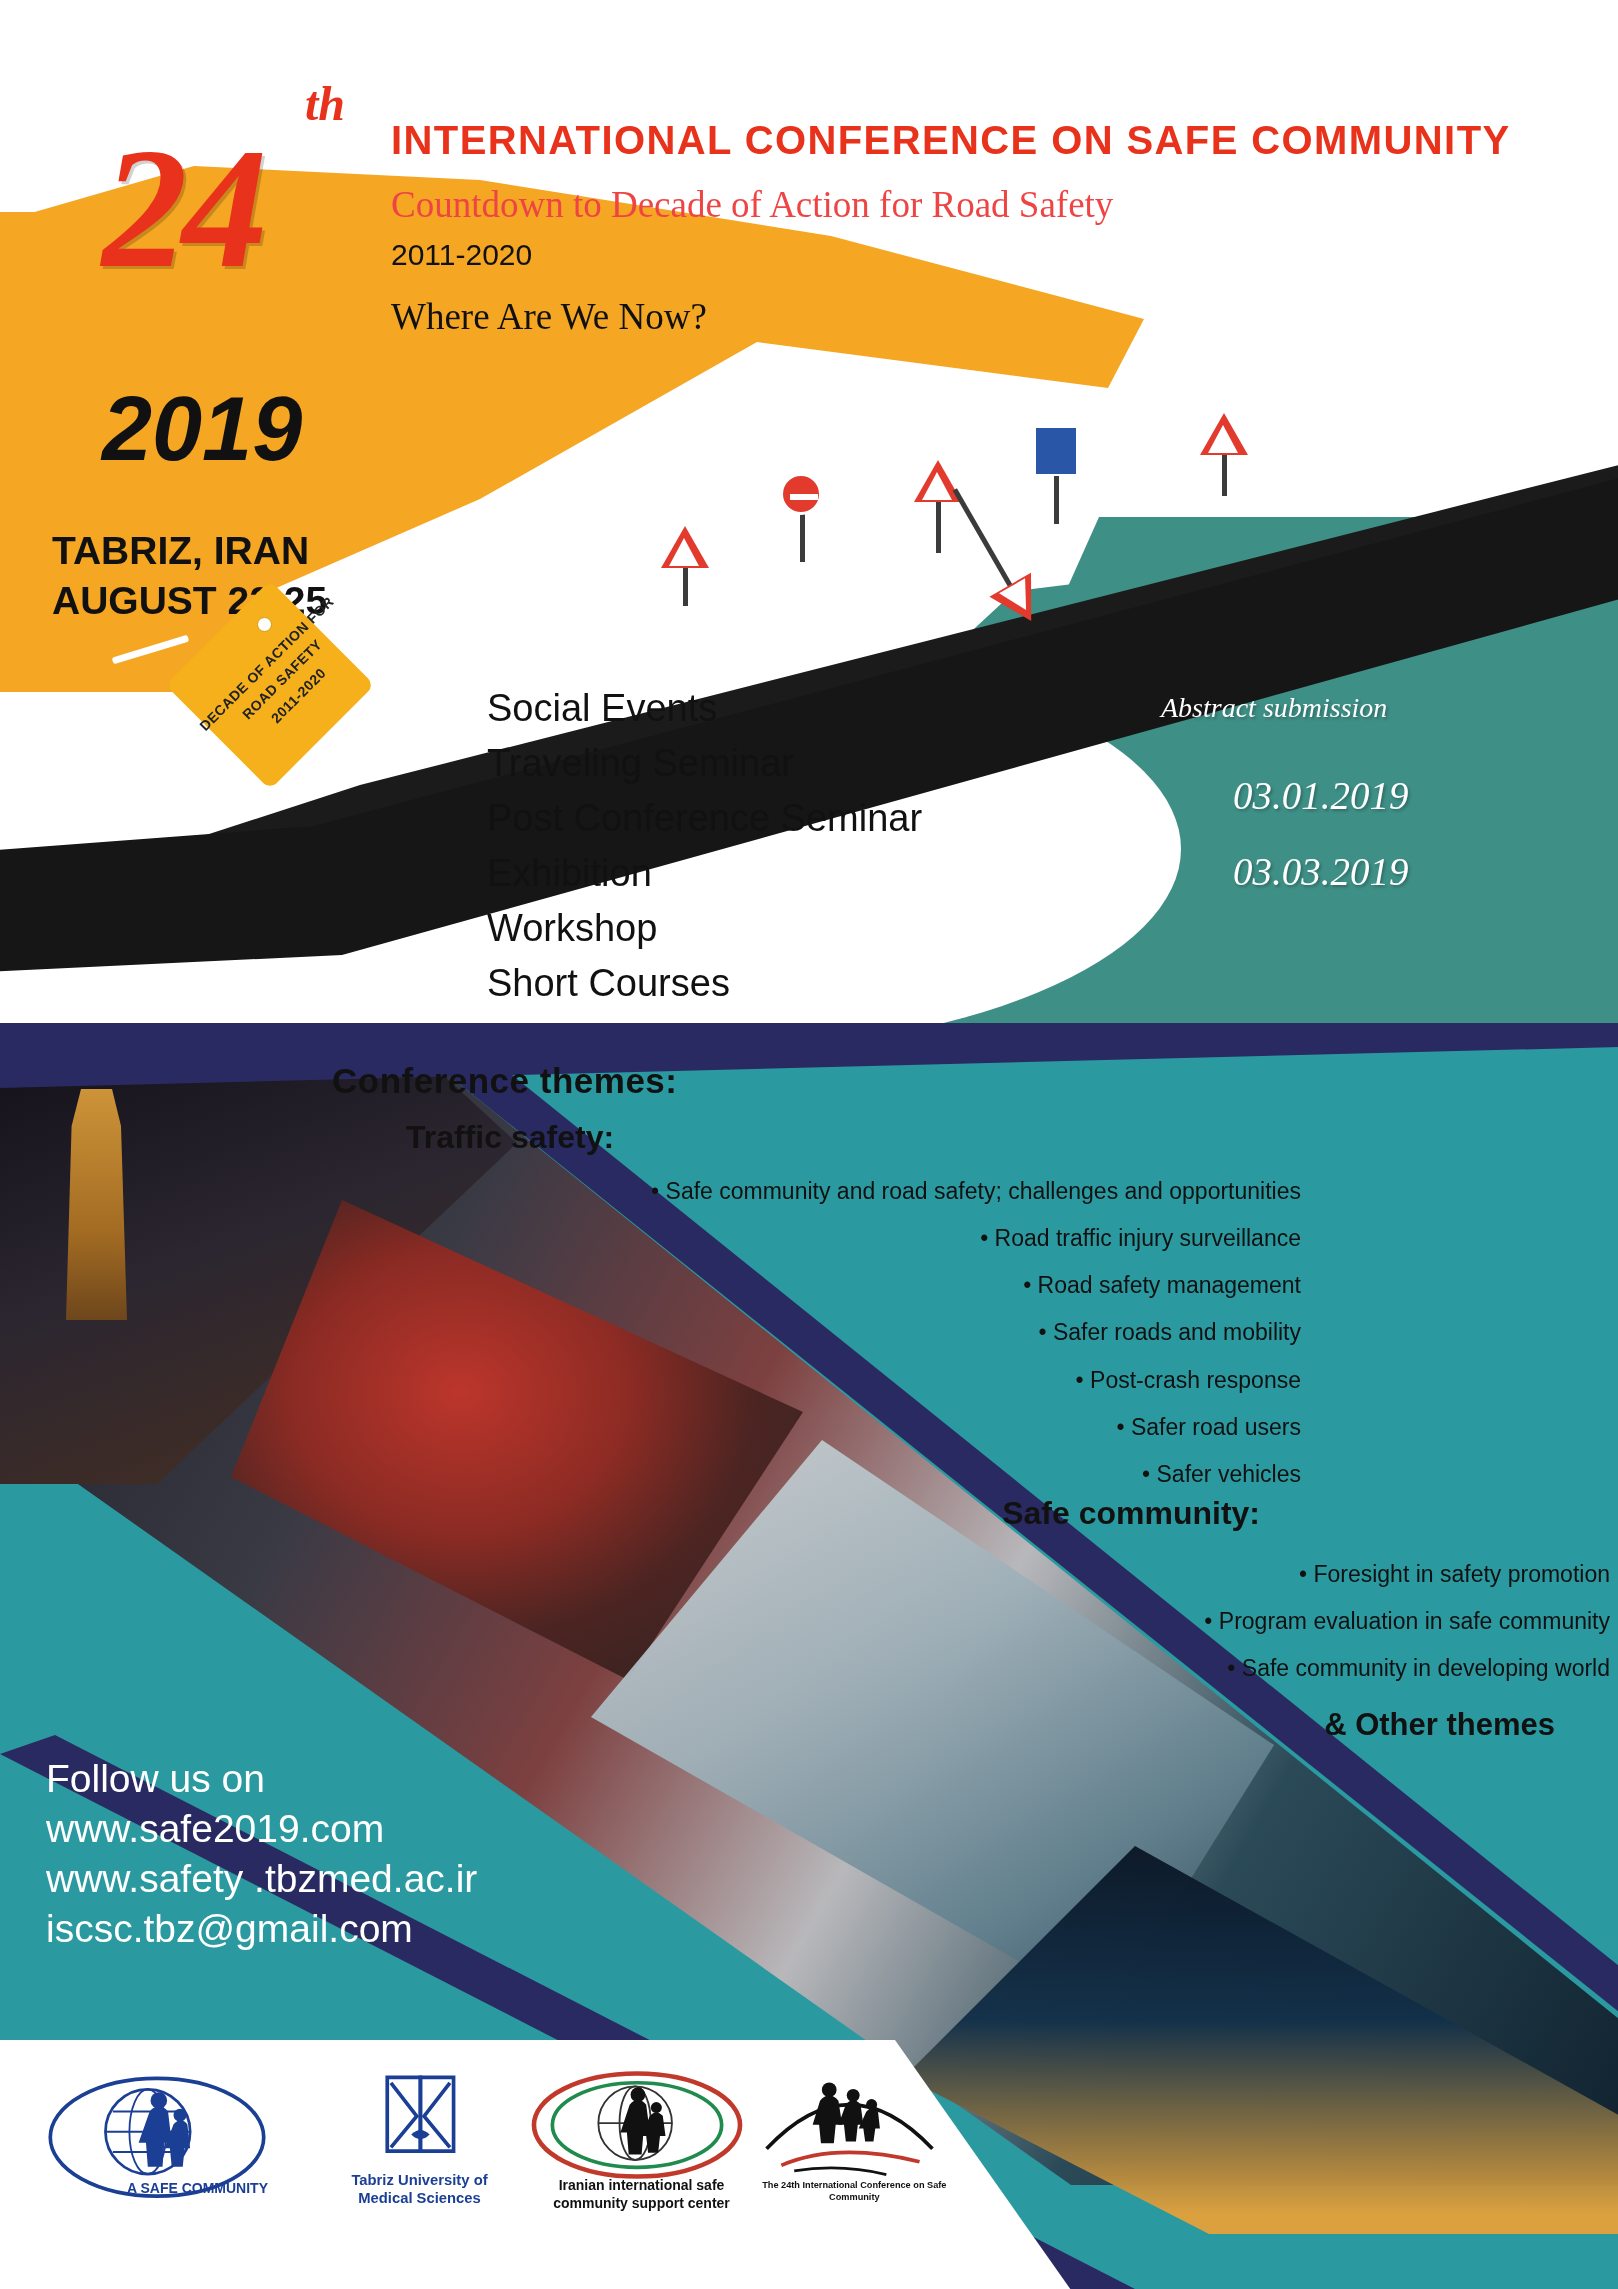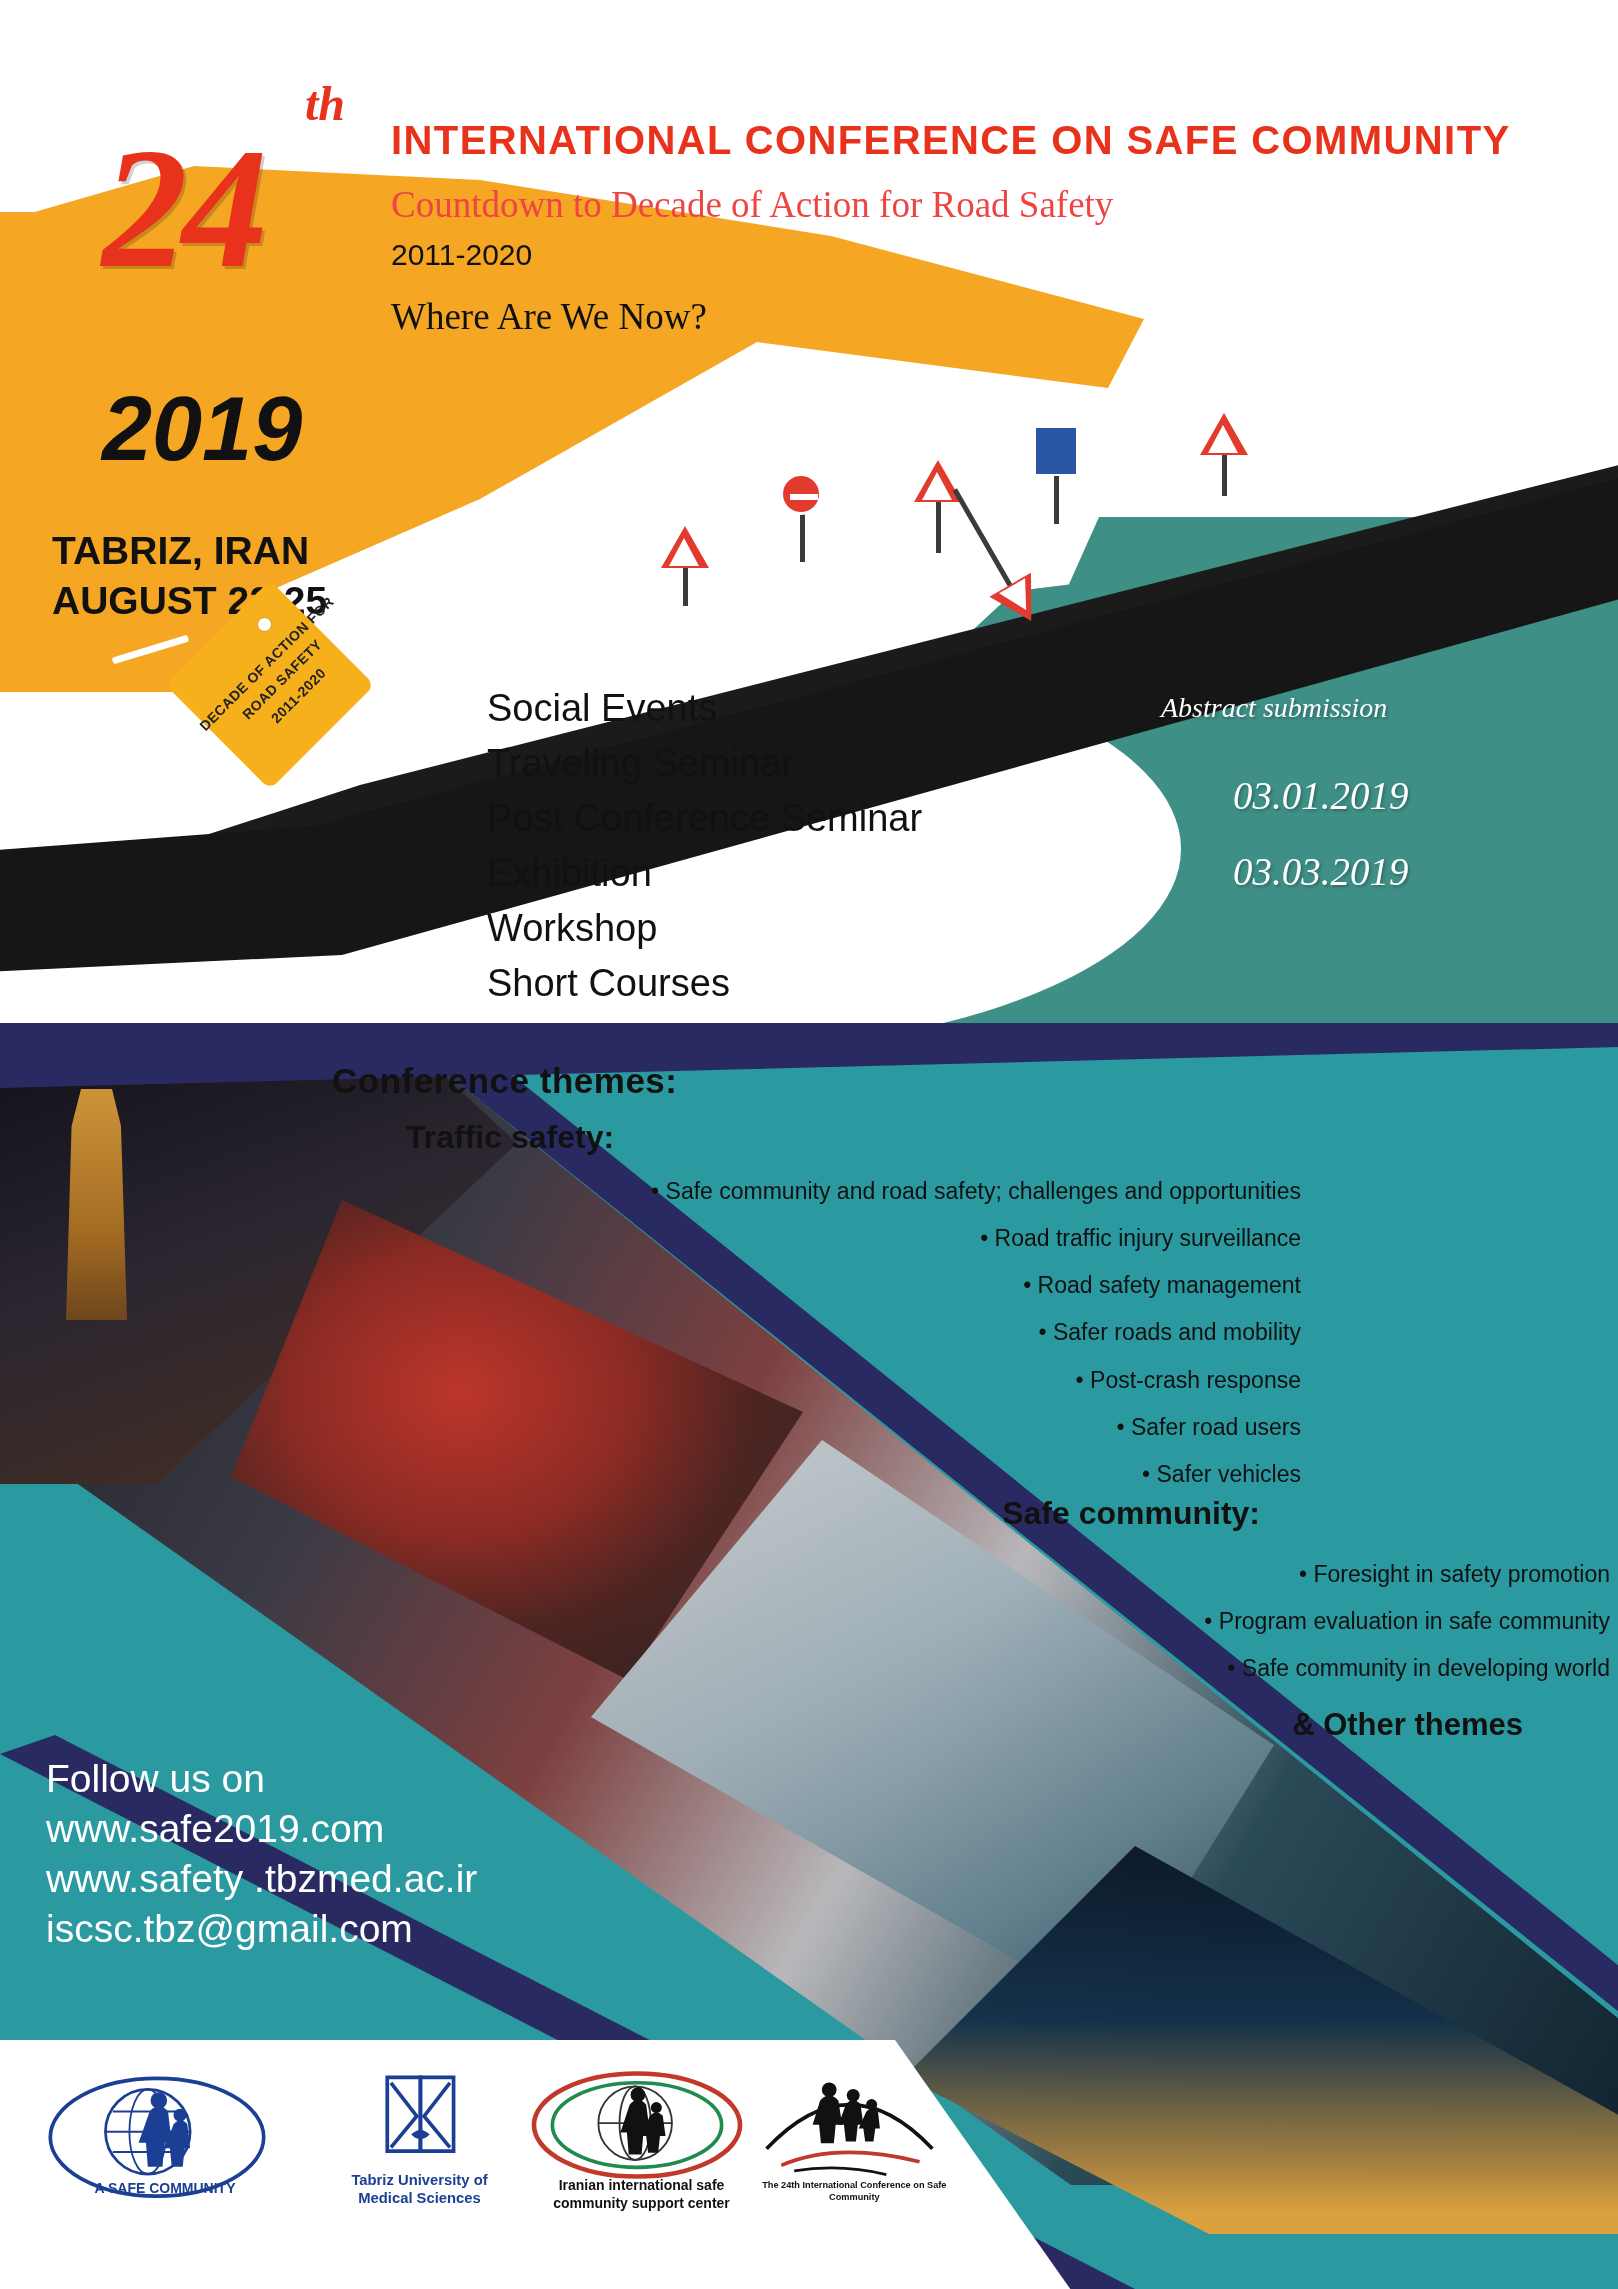--- a/index.html
+++ b/index.html
@@ -198,21 +198,21 @@
   }
   .safe-h{
     position:absolute;left:923px;top:1495px;width:337px;text-align:right;
     font-family:"Liberation Sans", sans-serif;font-weight:bold;font-size:32px;color:#111;
   }
   .safe-list{
     position:absolute;left:646px;top:1551px;width:964px;text-align:right;
     font-family:"Liberation Sans", sans-serif;font-size:23px;color:#111;line-height:2.05;
   }
   .other-themes{
-    position:absolute;left:923px;top:1707px;width:600px;text-align:right;
+    position:absolute;left:955px;top:1707px;width:600px;text-align:right;
     font-family:"Liberation Sans", sans-serif;font-weight:bold;font-size:31px;color:#111;
   }
 
   .follow{
     position:absolute;left:46px;top:1754px;
     font-family:"Liberation Sans", sans-serif;font-size:39px;color:#ffffff;line-height:1.28;
   }
 
   
   .footer{position:absolute;left:0;top:2040px;width:1619px;height:250px;background:#ffffff;
@@ -357,21 +357,21 @@
         <circle cx="110" cy="66" r="46" fill="none" stroke="#1b3f94" stroke-width="3"></circle>
         <ellipse cx="110" cy="66" rx="20" ry="46" fill="none" stroke="#1b3f94" stroke-width="2"></ellipse>
         <line x1="64" y1="66" x2="156" y2="66" stroke="#1b3f94" stroke-width="2"></line>
         <line x1="72" y1="44" x2="148" y2="44" stroke="#1b3f94" stroke-width="2"></line>
         <line x1="72" y1="88" x2="148" y2="88" stroke="#1b3f94" stroke-width="2"></line>
         <path d="M112 44 q10 -12 20 0 l4 34 h-8 l-2 26 h-16 l-2 -26 h-8 z" fill="#1b3f94"></path>
         <circle cx="122" cy="32" r="9" fill="#1b3f94"></circle>
         <path d="M138 58 q8 -9 15 0 l3 26 h-6 l-2 20 h-12 l-2 -20 h-6 z" fill="#1b3f94"></path>
         <circle cx="145" cy="48" r="7" fill="#1b3f94"></circle>
       </svg>
-      <div class="logo-cap" style="left:8px;top:109px;width:222px;font-size:14px;color:#1b3f94;">A SAFE COMMUNITY</div>
+      <div class="logo-cap" style="left:0;top:109px;width:222px;font-size:14px;color:#1b3f94;text-align:right;">A SAFE COMMUNITY</div>
     </div>
 
     <div class="logo" style="left:332px;top:28px;width:175px;height:157px;">
       <svg width="175" height="111" viewBox="0 0 190 120">
         <path d="M60 10 h36 v80 h-36 z" fill="none" stroke="#1b3f94" stroke-width="4"></path>
         <path d="M96 10 h36 v80 h-36 z" fill="none" stroke="#1b3f94" stroke-width="4"></path>
         <path d="M64 16 l28 36 l-28 34" fill="none" stroke="#1b3f94" stroke-width="4"></path>
         <path d="M128 16 l-28 36 l28 34" fill="none" stroke="#1b3f94" stroke-width="4"></path>
         <path d="M86 72 q10 -10 20 0 q-10 10 -20 0" fill="#1b3f94"></path>
       </svg>

